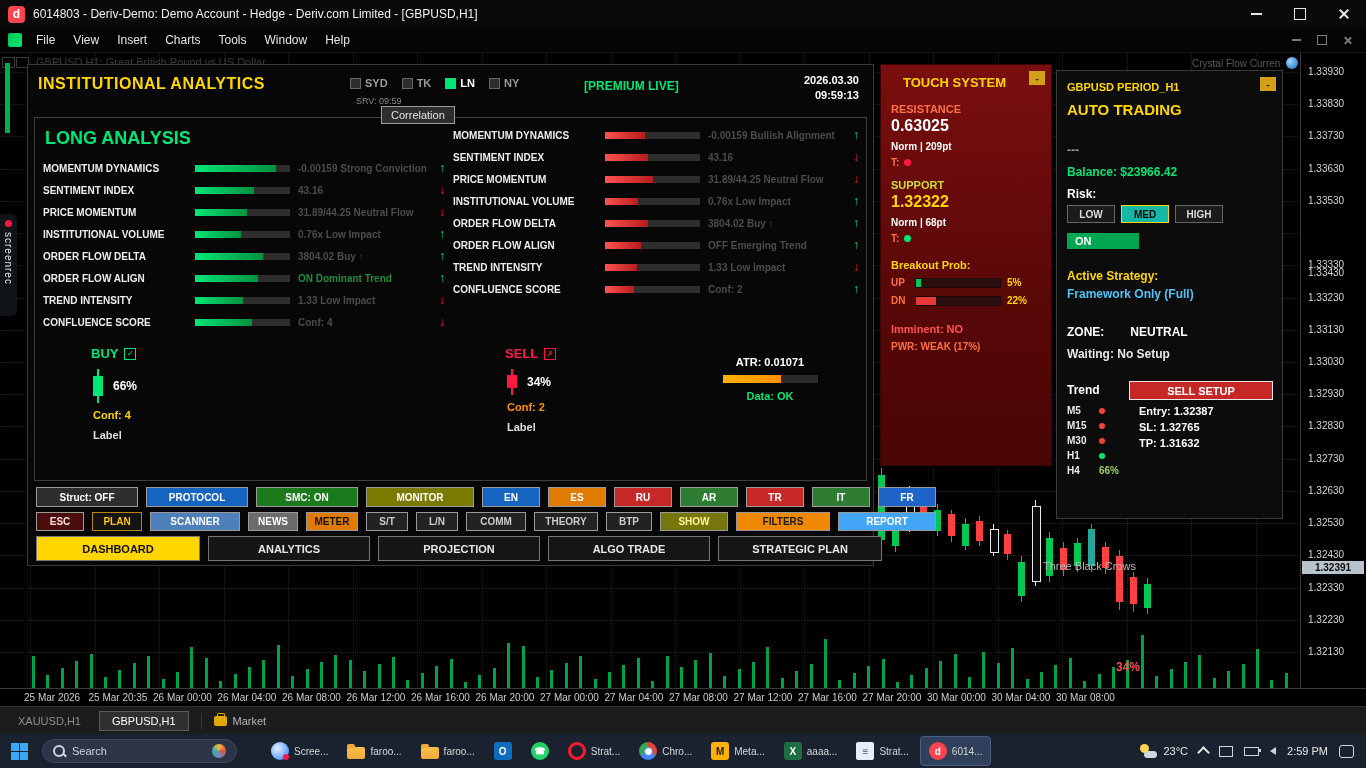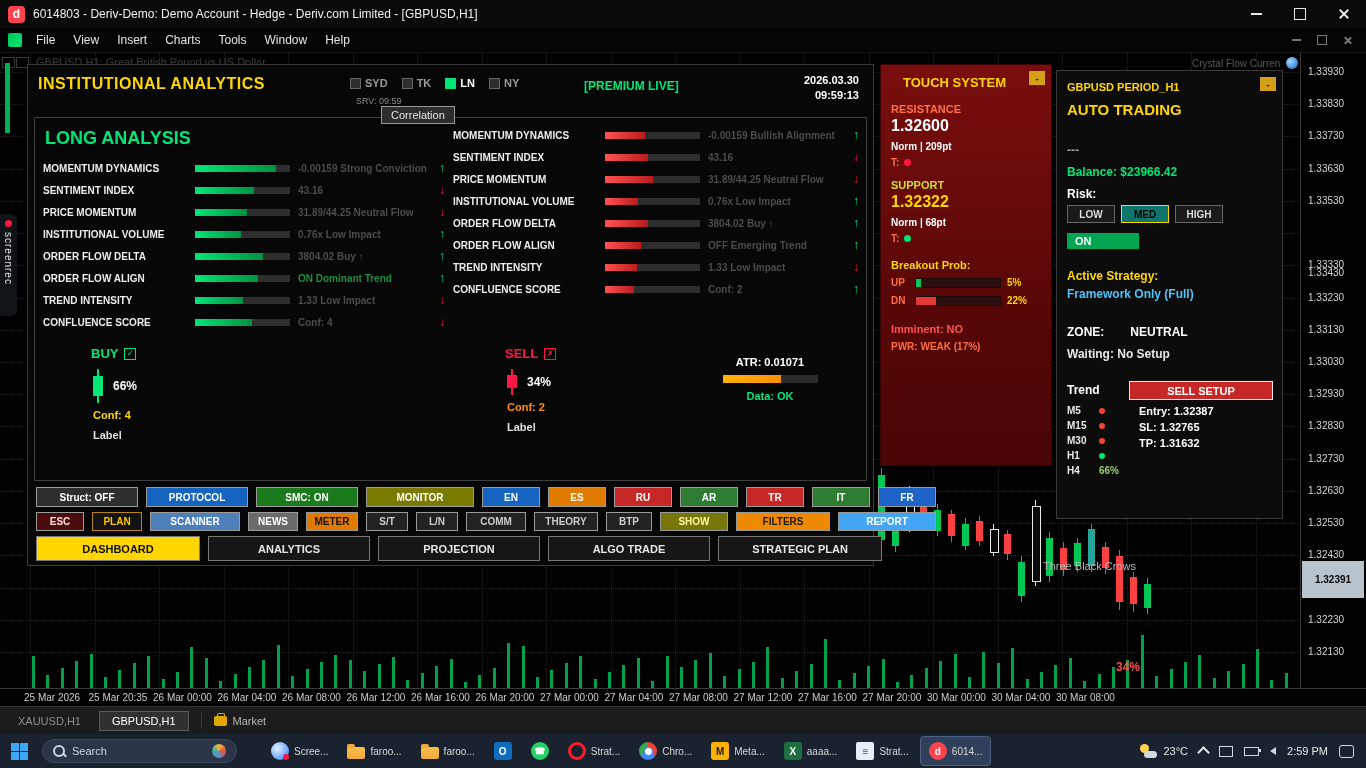--- a/index.html
+++ b/index.html
@@ -28,21 +28,21 @@
   .cg-close:before,.cg-close:after{content:"";position:absolute;left:4px;top:0;width:1.5px;height:9px;background:#7a7a7a}
   .cg-close:before{transform:rotate(45deg)}.cg-close:after{transform:rotate(-45deg)}
 
   
   .chart{position:absolute;top:52px;left:0;width:1366px;height:654px;background:#000;overflow:hidden;z-index:1}
   .hgrid{position:absolute;left:0;width:1300px;height:0;border-top:1px dotted rgba(95,135,95,.28)}
   .vgrid{position:absolute;top:0;height:636px;width:0;border-left:1px dotted rgba(95,135,95,.28)}
   .axis-x{position:absolute;left:0;top:636px;width:1366px;height:0;border-top:1px solid #3a3a3a}
   .axis-y{position:absolute;left:1300px;top:0;height:636px;width:0;border-left:1px solid #3a3a3a}
   .plabel{position:absolute;left:1308px;color:#d6d6d6;font-size:10px}
-  .cur-badge{position:absolute;left:1302px;top:509px;width:62px;background:#b9c3cc;color:#0a0a0a;font-size:10px;font-weight:bold;text-align:center;padding:13px 0;z-index:3}
+  .cur-badge{position:absolute;left:1302px;top:509px;width:62px;background:#b9c3cc;color:#0a0a0a;font-size:10px;font-weight:bold;text-align:center;padding:1px 0;z-index:3}
   .tlabel{position:absolute;top:640px;color:#cdcdcd;font-size:10px;white-space:nowrap}
   .vol{position:absolute;width:3px;background:#00a14b;z-index:1}
   .wick{position:absolute;width:1px;z-index:2}
   .cbody{position:absolute;width:7px;z-index:2}
   .watermark{position:absolute;left:36px;top:4px;color:#3c3c3c;font-size:11px;z-index:0;white-space:nowrap}
   .chart-mini-ic{position:absolute;top:5px;width:11px;height:9px;border:1px solid #3a3a3a;z-index:0}
   .indic-label{position:absolute;left:1192px;top:6px;color:#5a5a5a;font-size:10px;z-index:0}
   .indic-dot{position:absolute;left:1286px;top:5px;width:12px;height:12px;border-radius:50%;background:radial-gradient(circle at 35% 35%,#9fd8ff,#1565c0);z-index:0}
   .annot{position:absolute;left:1043px;top:508px;color:#b9b9b9;font-size:11px;z-index:3}
   .pct-annot{position:absolute;left:1116px;top:608px;color:#ff4d4d;font-size:12px;font-weight:bold;z-index:3}
@@ -137,21 +137,21 @@
 
   
   .panel-auto{position:absolute;left:1056px;top:70px;width:225px;height:447px;background:rgba(12,12,12,.96);border:1px solid #3a3a3a;z-index:10}
   .au-h{position:absolute;left:10px;top:10px;color:#ffd600;font-size:11px;font-weight:bold}
   .au-title{position:absolute;left:10px;top:30px;color:#ffd600;font-size:15px;font-weight:bold}
   .au-dash{position:absolute;left:10px;top:72px;color:#9e9e9e;font-weight:bold;font-size:12px}
   .au-bal{position:absolute;left:10px;top:94px;color:#00e676;font-size:12px;font-weight:bold}
   .au-risk-l{position:absolute;left:10px;top:116px;color:#fff;font-size:12px;font-weight:bold}
   .au-risk{position:absolute;left:10px;top:134px;display:flex;gap:6px}
   .riskbtn{width:46px;height:16px;background:#1b1b1b;border:1px solid #666;color:#ddd;font-size:10px;font-weight:bold;display:flex;align-items:center;justify-content:center}
-  .riskbtn.sel{background:#0f766e;color:#000;border-color:#ffd600}
+  .riskbtn.sel{background:#14b8a6;color:#000;border-color:#ffd600}
   .au-on{position:absolute;left:10px;top:162px;width:64px;height:16px;background:#00a651;color:#fff;font-size:11px;font-weight:bold;display:flex;align-items:center;padding-left:8px}
   .au-strat-l{position:absolute;left:10px;top:198px;color:#ffd600;font-size:12px;font-weight:bold}
   .au-strat{position:absolute;left:10px;top:216px;color:#4fc3f7;font-size:12px;font-weight:bold}
   .au-zone{position:absolute;left:10px;top:254px;color:#fff;font-size:12px;font-weight:bold}
   .au-zone b{margin-left:26px}
   .au-wait{position:absolute;left:10px;top:276px;color:#e8e8e8;font-size:12px;font-weight:bold}
   .au-trend-l{position:absolute;left:10px;top:312px;color:#fff;font-size:12px;font-weight:bold}
   .au-setup{position:absolute;left:72px;top:310px;width:142px;height:17px;background:#c62828;border:1px solid #e8e8e8;color:#fff;font-size:11px;font-weight:bold;display:flex;align-items:center;justify-content:center}
   .tfcol{position:absolute;left:10px;top:332px}
   .tfrow{display:flex;align-items:center;height:15px;gap:8px}
@@ -720,21 +720,21 @@
         <div class="pbtn" style="background: rgb(22, 22, 22); color: rgb(230, 230, 230); width: 162px;">STRATEGIC PLAN</div>
       </div>
   </div>
 
   <div class="tooltip">Correlation</div>
 
   <div class="panel-touch">
     <div class="pt-title">TOUCH SYSTEM</div>
     <div class="min-box">-</div>
     <div class="pt-res-l">RESISTANCE</div>
-    <div class="pt-res-v">1.32600</div>
+    <div class="pt-res-v">0.63025</div>
     <div class="pt-res-n">Norm | 209pt</div>
     <div class="pt-t" style="top:92px">
       <span>T:</span>
       <span class="dot red"></span>
     </div>
     <div class="pt-sup-l">SUPPORT</div>
     <div class="pt-sup-v">1.32322</div>
     <div class="pt-sup-n">Norm | 68pt</div>
     <div class="pt-t" style="top:168px">
       <span>T:</span>

